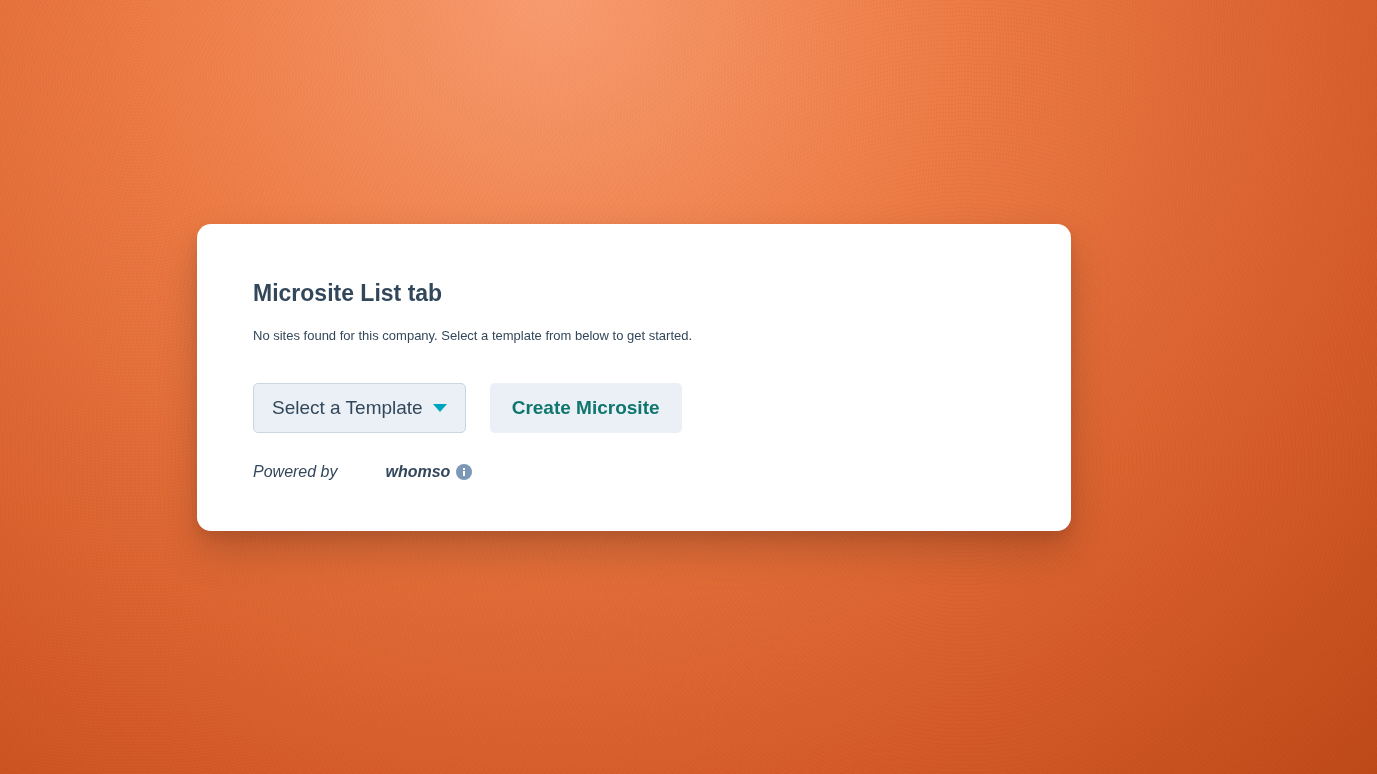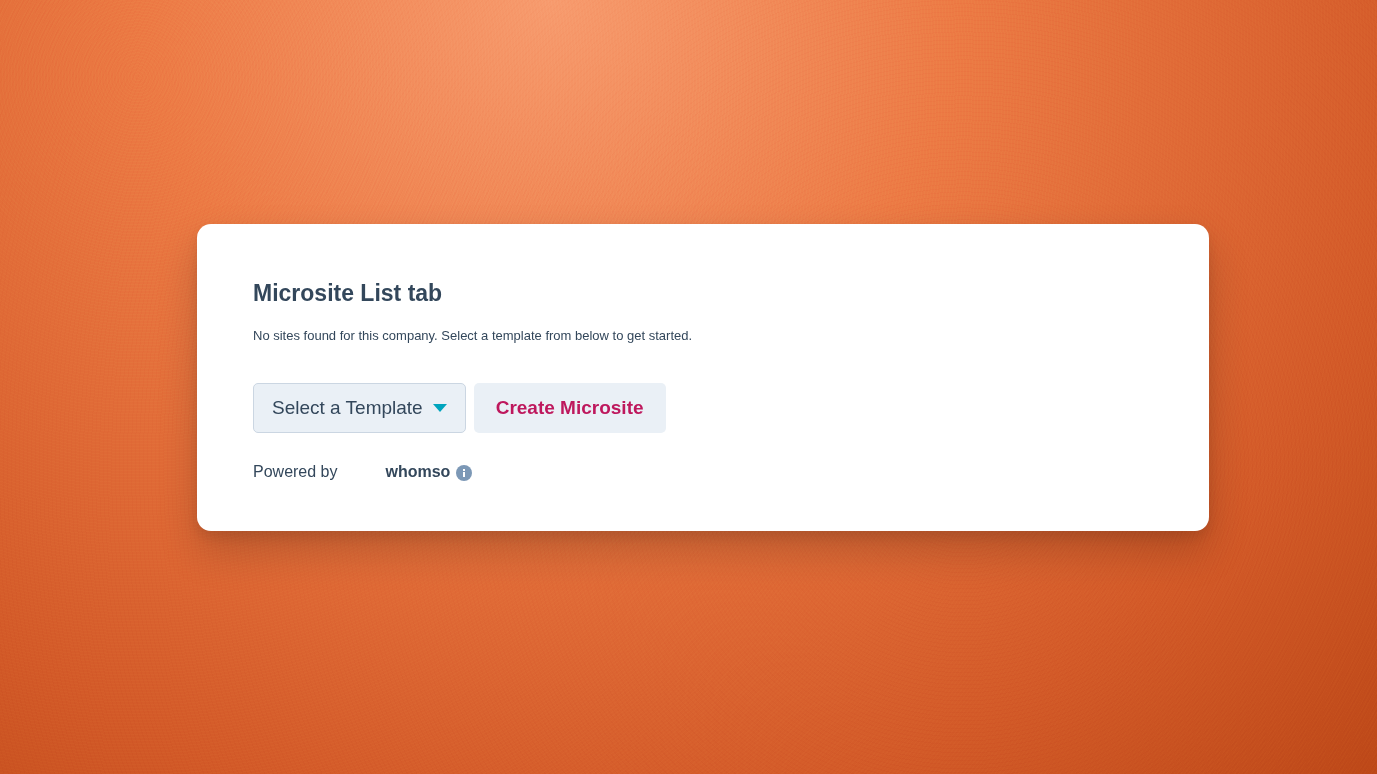--- a/index.html
+++ b/index.html
@@ -26,21 +26,21 @@
         repeating-radial-gradient(circle at 10% 10%, rgba(255,255,255,0.03) 0 1px, transparent 1px 3px),
         repeating-radial-gradient(circle at 70% 60%, rgba(0,0,0,0.03) 0 1px, transparent 1px 4px);
       mix-blend-mode: overlay;
       pointer-events: none;
     }
 
     .card {
       position: absolute;
       left: 197px;
       top: 224px;
-      width: 1012px;
+      width: 874px;
       background: #ffffff;
       border-radius: 14px;
       box-shadow: 0 20px 40px rgba(0,0,0,0.18), 0 6px 12px rgba(0,0,0,0.08);
       padding: 56px 56px 50px 56px;
     }
 
     .card h1 {
       font-size: 23px;
       font-weight: 700;
       color: #33475b;
@@ -49,21 +49,21 @@
 
     .card .desc {
       font-size: 13px;
       line-height: 1.4;
       color: #33475b;
       margin-bottom: 38px;
     }
 
     .controls {
       display: flex;
-      gap: 8px;
+      gap: 24px;
       align-items: stretch;
       margin-bottom: 30px;
     }
 
     .select-btn {
       display: inline-flex;
       align-items: center;
       gap: 8px;
       background: #eaf0f6;
       border: 1px solid #cbd6e2;
@@ -83,34 +83,35 @@
       border-top: 8px solid #00a4bd;
       display: inline-block;
       margin-left: 2px;
     }
 
     .create-btn {
       display: inline-flex;
       align-items: center;
       background: #eaf0f6;
       border: none;
-      color: #be185d;
+      color: #0f766e;
       font-size: 19px;
       font-weight: 600;
       padding: 13px 22px;
       border-radius: 5px;
       cursor: not-allowed;
     }
 
     .footer {
       font-size: 16px;
       color: #33475b;
       display: flex;
-      align-items: flex-end;
+      align-items: center;
       gap: 6px;
+      font-style: italic;
     }
 
     .footer strong {
       font-weight: 700;
       margin-left: 42px;
     }
 
     .info-icon {
       width: 16px;
       height: 16px;

